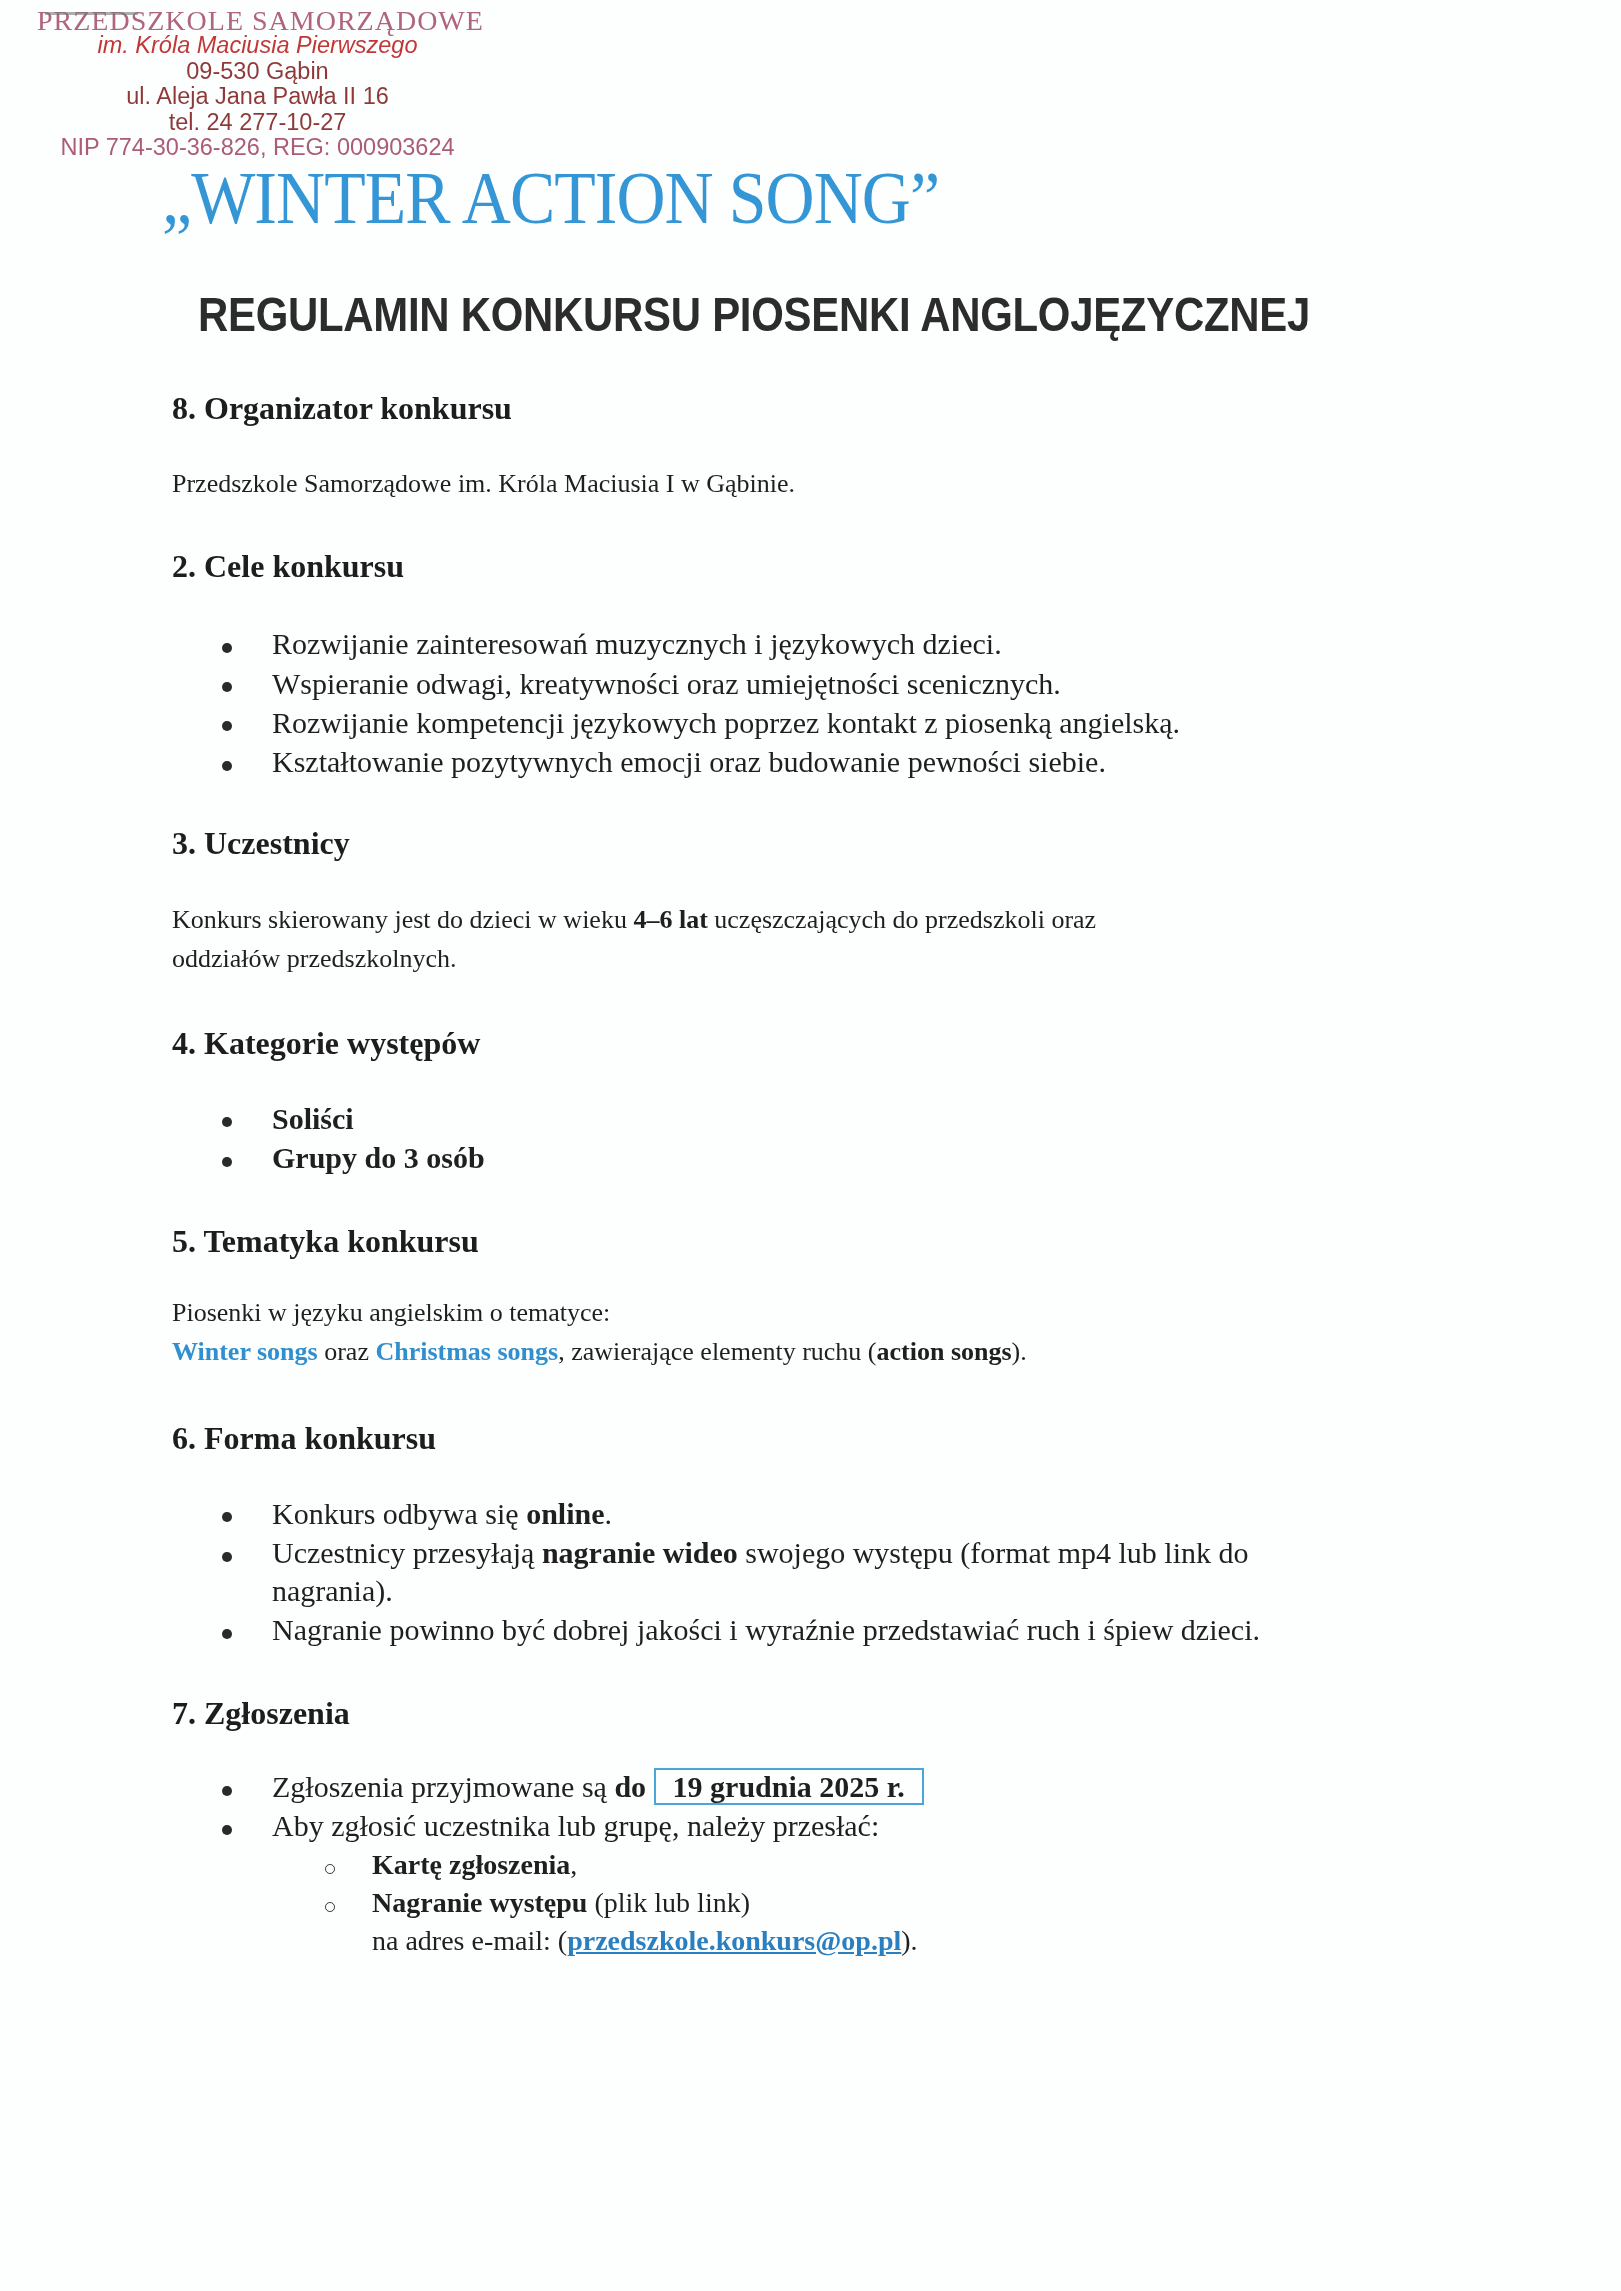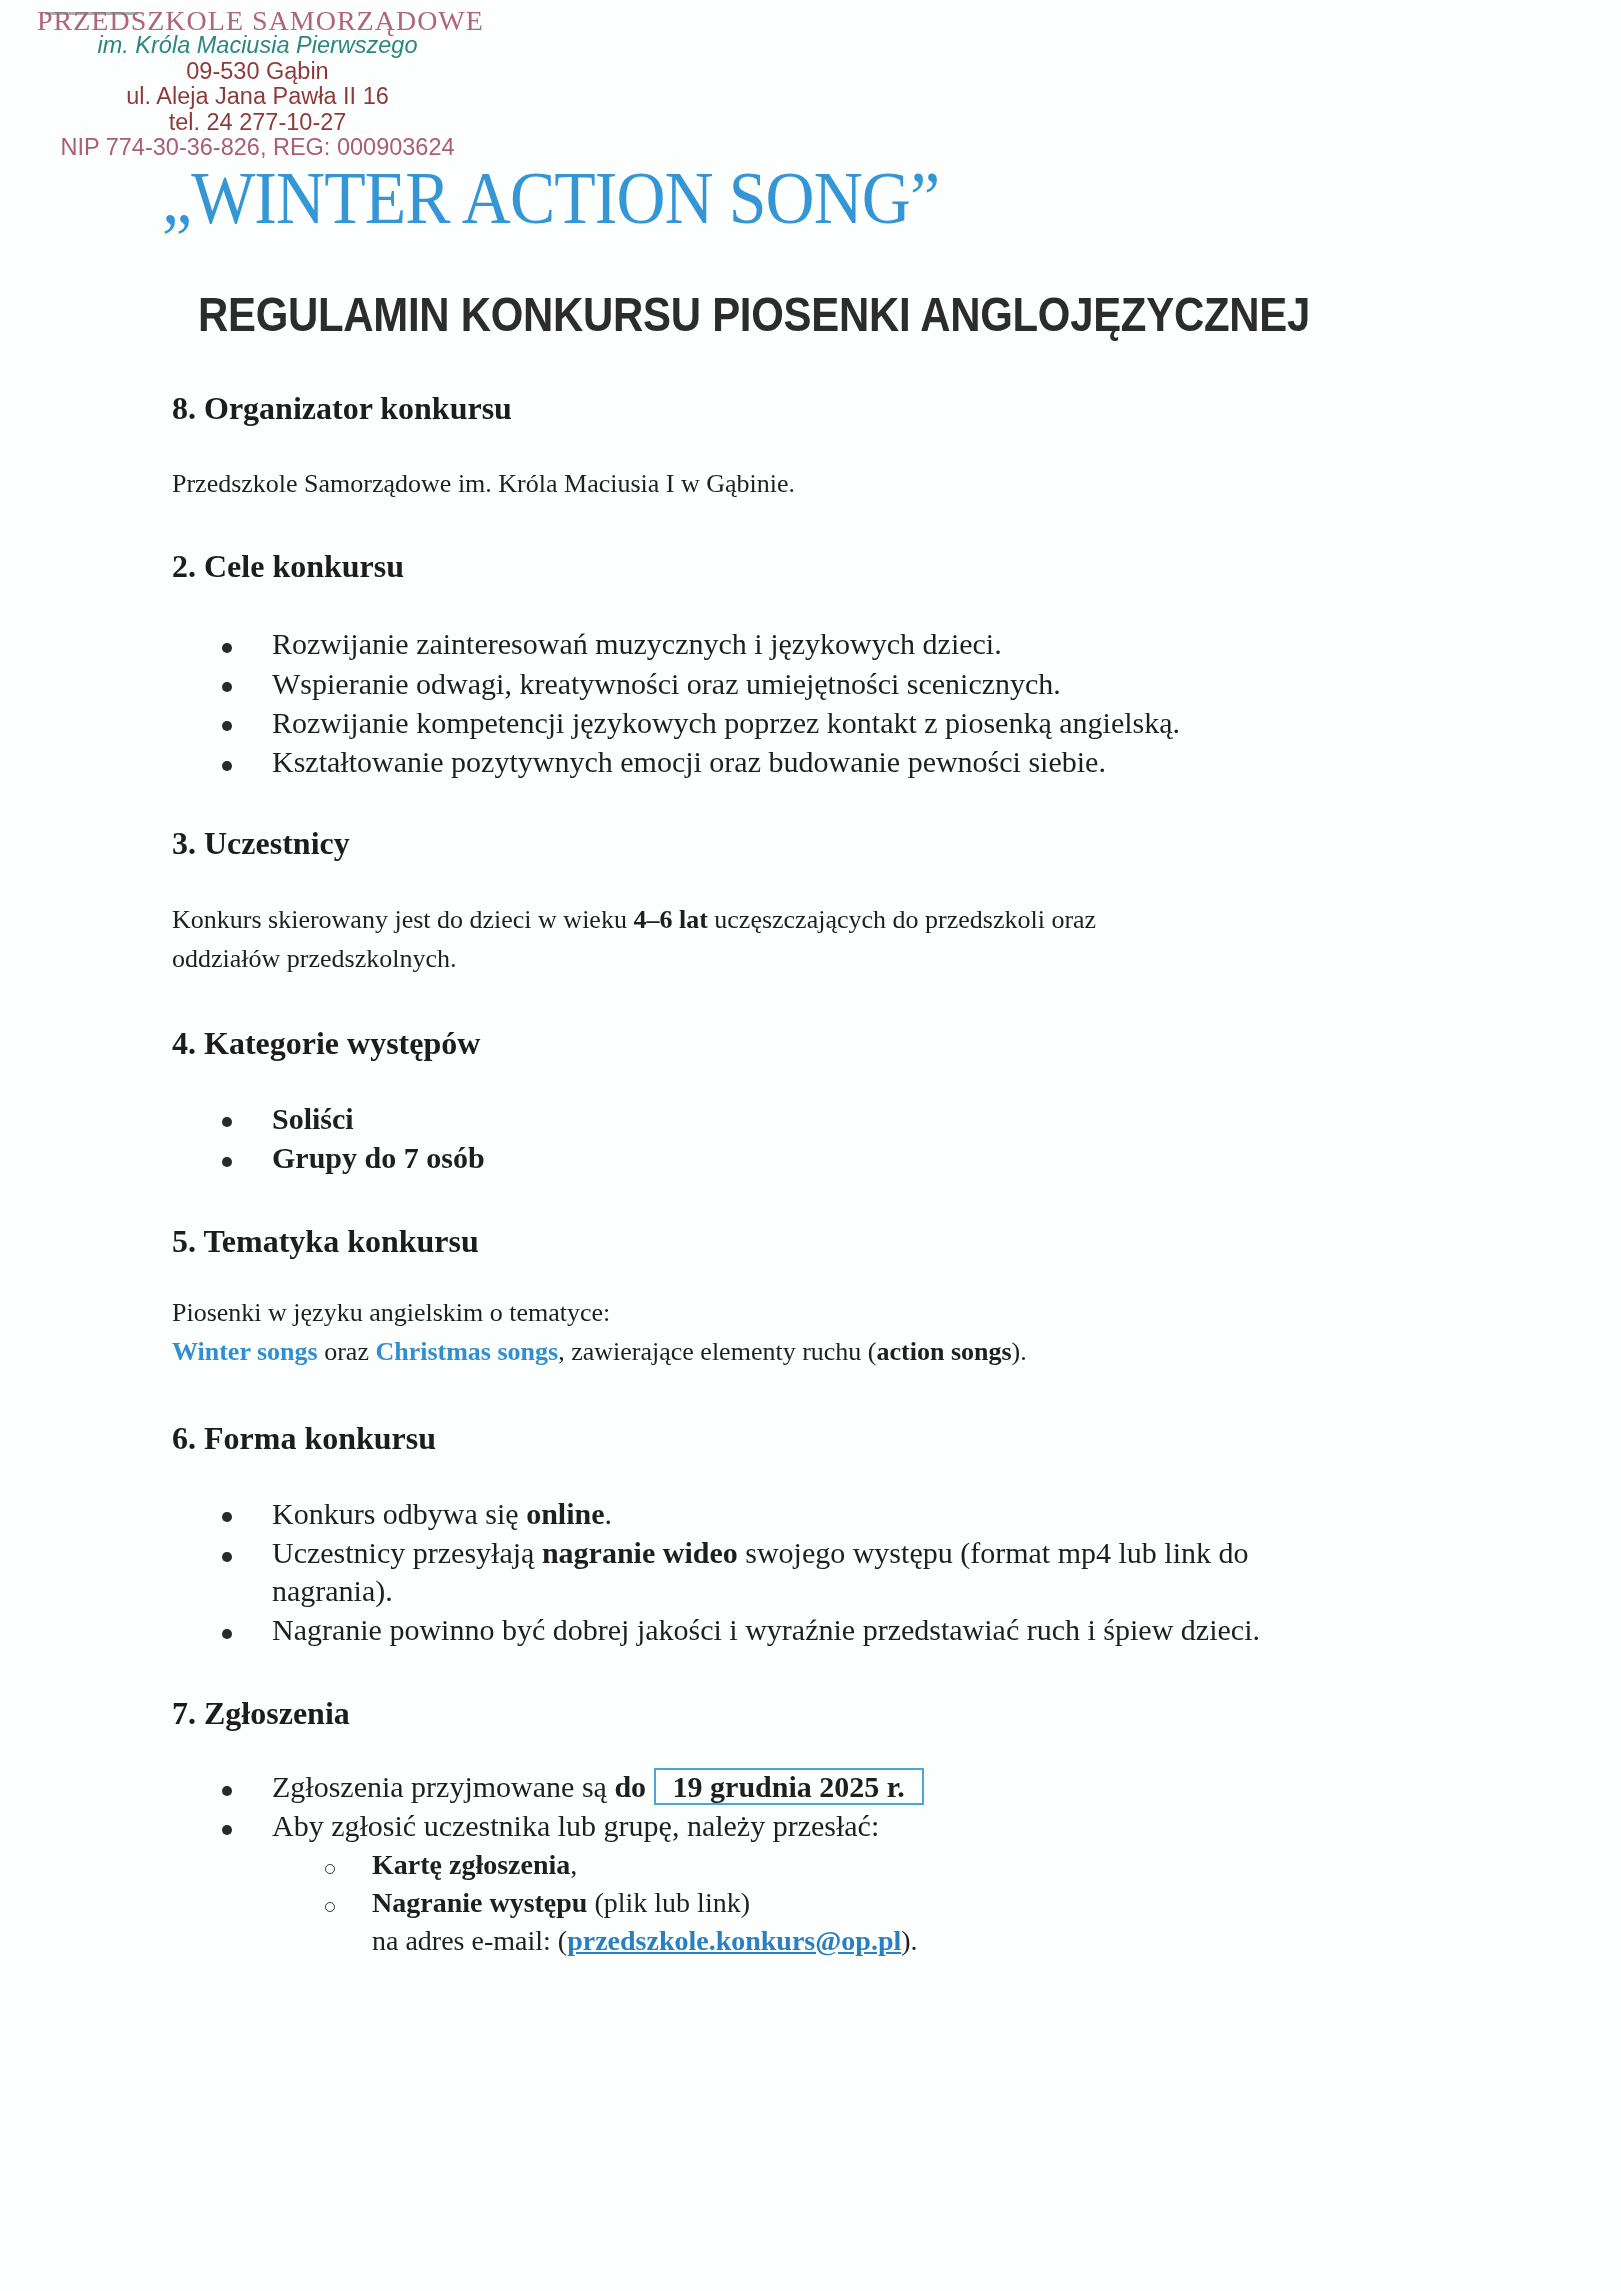--- a/index.html
+++ b/index.html
@@ -7,21 +7,21 @@
     width: 1621px; height: 2292px; background: #fdfefe; position: relative; overflow: hidden;
     font-family: "Liberation Serif", "DejaVu Serif", serif; color: #1a1a1a;
   }
   .abs { position: absolute; white-space: nowrap; }
 
   
   .stamp { position: absolute; left: 37px; top: 7.8px; width: 441px; text-align: center;
     font-family: "Liberation Sans", "DejaVu Sans", sans-serif; color: #a5506a; opacity: 0.88; }
   .stamp div { font-size: 23.5px; line-height: 25.5px; white-space: nowrap; }
   .stamp .s1 { font-size: 28px; letter-spacing: 1px; font-family: Liberation Serif, serif; }
-  .stamp .s2 { font-style: italic; color: #0f766e; }
+  .stamp .s2 { font-style: italic; color: #b91c1c; }
   .stamp .s3, .stamp .s4, .stamp .s5 { color: #7f1d1d; }
   .stamp .s6 { color: #a04666; }
   .stamp .strike { position: absolute; left: 7.8px; top: 3.9px; width: 93px; height: 2.9px; background: #666; opacity: .6; }
 
   .title { left: 162px; top: 157px; font-family: "Liberation Serif", serif; font-size: 73px;
     color: #3596d6; letter-spacing: -1px; transform: scaleX(0.93); transform-origin: left; }
   .subtitle { left: 198px; top: 286px; font-family: "Liberation Sans", sans-serif; font-weight: bold;
     font-size: 49px; color: #2c2c2c; transform: scaleX(0.855); transform-origin: left; letter-spacing: -0.3px; }
 
   .h { position: absolute; left: 172px; font-weight: bold; font-size: 32px; white-space: nowrap; color: #1d1d1d; }
@@ -65,21 +65,21 @@
 <div class="li" style="top:745px">Kształtowanie pozytywnych emocji oraz budowanie pewności siebie.</div>
 
 <div class="h" style="top:825px">3. Uczestnicy</div>
 <div class="p" style="top:905px"><span>Konkurs skierowany jest do dzieci w wieku </span><b>4–6 lat</b><span> uczęszczających do przedszkoli oraz</span></div>
 <div class="p" style="top:944px">oddziałów przedszkolnych.</div>
 
 <div class="h" style="top:1025px">4. Kategorie występów</div>
 <span class="bullet" style="top:1117px"></span>
 <div class="li" style="top:1102px;font-weight:bold">Soliści</div>
 <span class="bullet" style="top:1157px"></span>
-<div class="li" style="top:1141px;font-weight:bold">Grupy do 7 osób</div>
+<div class="li" style="top:1141px;font-weight:bold">Grupy do 3 osób</div>
 
 <div class="h" style="top:1223px">5. Tematyka konkursu</div>
 <div class="p" style="top:1298px">Piosenki w języku angielskim o tematyce:</div>
 <div class="p" style="top:1337px"><span class="blue">Winter songs</span><span> oraz </span><span class="blue">Christmas songs</span><span>, zawierające elementy ruchu (</span><b>action songs</b><span>).</span></div>
 
 <div class="h" style="top:1420px">6. Forma konkursu</div>
 <span class="bullet" style="top:1512px"></span>
 <div class="li" style="top:1497px"><span>Konkurs odbywa się </span><b>online</b><span>.</span></div>
 <span class="bullet" style="top:1552px"></span>
 <div class="li" style="top:1536px"><span>Uczestnicy przesyłają </span><b>nagranie wideo</b><span> swojego występu (format mp4 lub link do</span></div>

